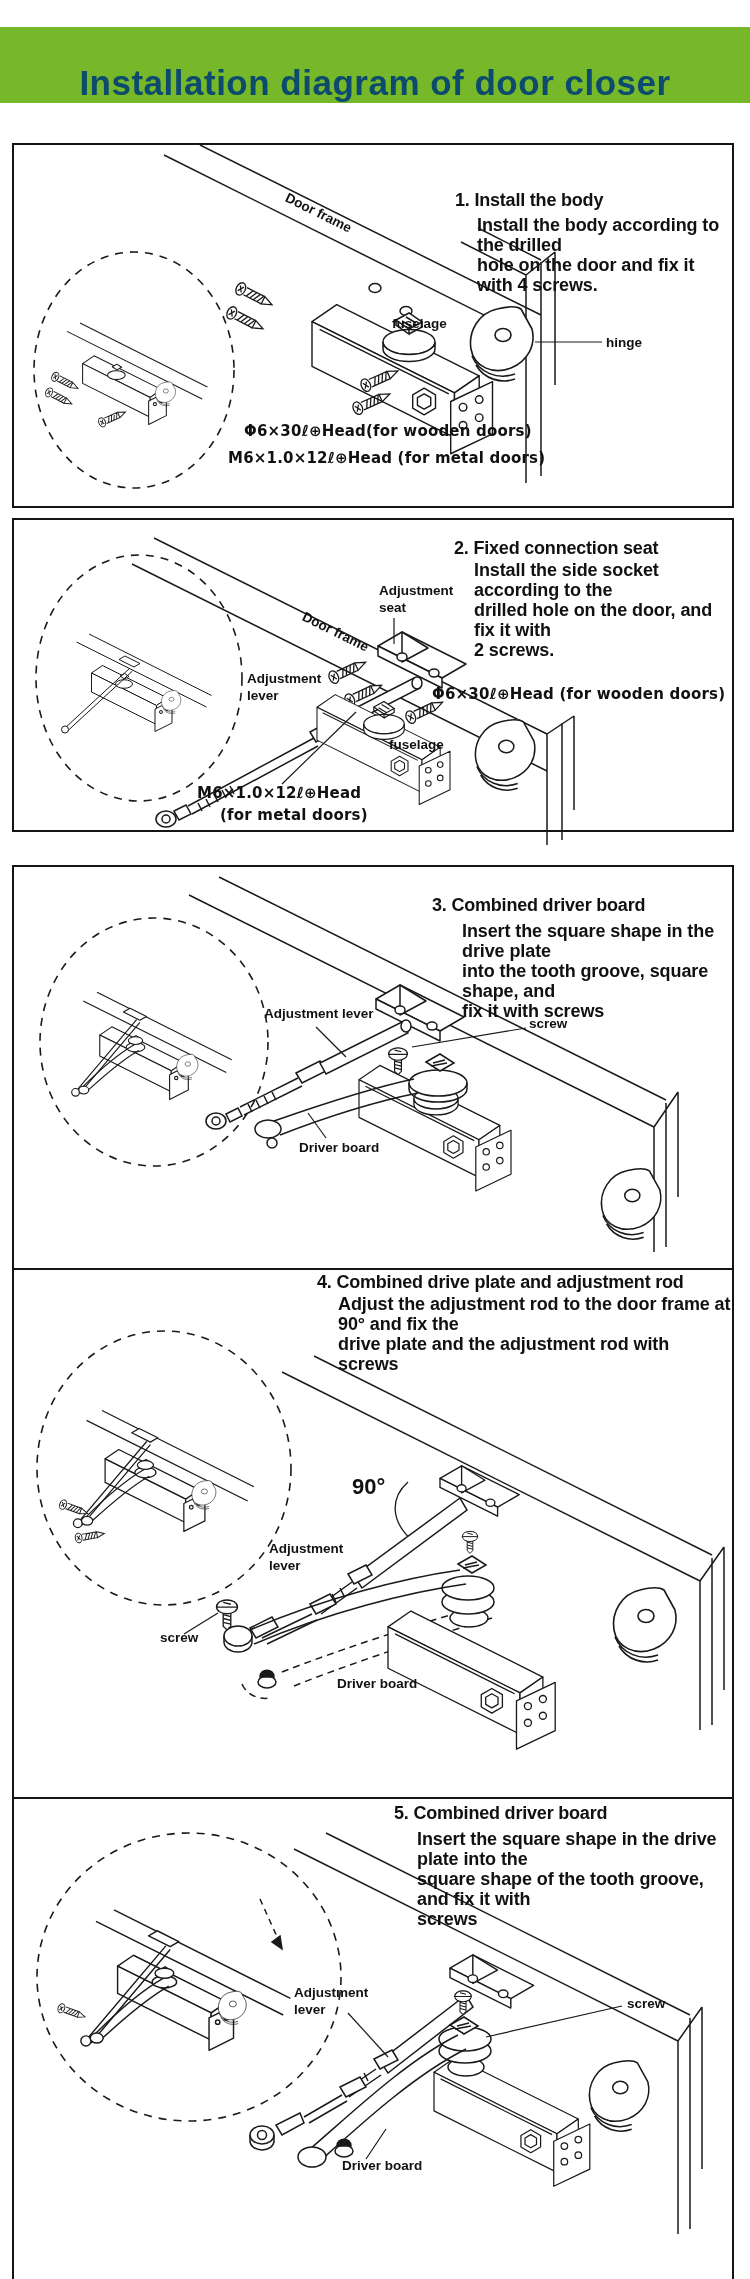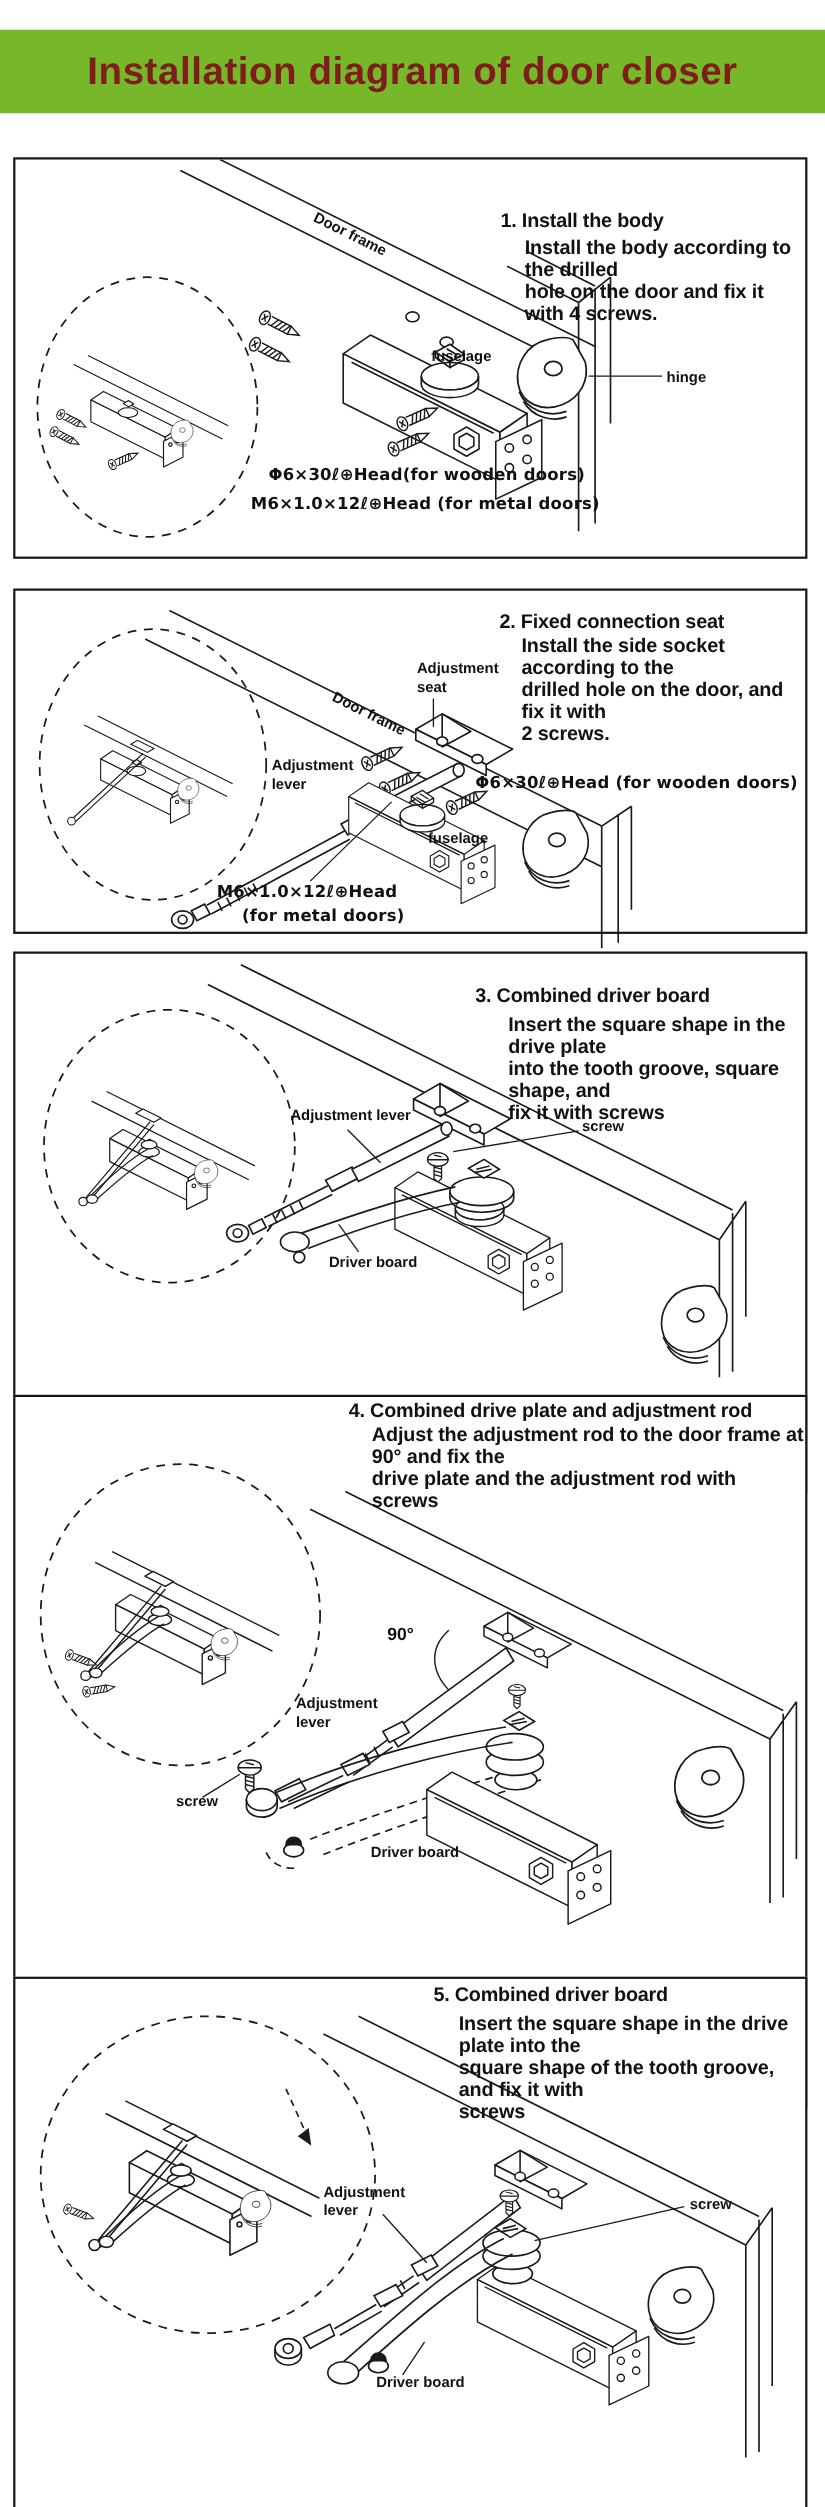--- a/index.html
+++ b/index.html
@@ -4,33 +4,33 @@
 <style>
   html,body{margin:0;padding:0;}
   body{width:750px;height:2279px;position:relative;background:#ffffff;
        font-family:"Liberation Sans",sans-serif;color:#111;}
   .banner{position:absolute;left:0;top:27px;width:750px;height:76px;
           display:flex;align-items:center;justify-content:center;}
   .banner .t{font-size:35px;font-weight:700;letter-spacing:.5px;}
   .panel{position:absolute;left:12px;width:722px;border:2px solid #141414;
          background:#fff;box-sizing:border-box;}
   .p1{top:143px;height:365px}
-  .p2{top:535px;height:314px}
+  .p2{top:518px;height:314px}
   .p3{top:865px;height:493px}
   .p4{top:1268px;height:649px}
   .p5{top:1797px;height:554px}
   svg.art{position:absolute;left:0;top:0;}
   .title{position:absolute;font-size:18px;font-weight:700;letter-spacing:-.2px;white-space:nowrap;}
   .instr{position:absolute;font-size:18px;font-weight:700;line-height:20px;
          letter-spacing:-.1px;white-space:pre-line;}
   .lab{position:absolute;font-size:13.5px;font-weight:700;line-height:17px;white-space:pre-line;}
   .rot{transform:rotate(26.5deg);transform-origin:0 0;}
   .spec{position:absolute;font-family:"DejaVu Sans",sans-serif;font-size:15px;
         font-weight:700;letter-spacing:.2px;white-space:nowrap;}
-  .big{font-size:16px;}
+  .big{font-size:22px;}
 </style>
 </head>
 <body>
 
 <svg width="0" height="0" style="position:absolute" aria-hidden="true">
 <defs>
   <g id="d-hinge" stroke="#1a1a1a" stroke-width="1.6" stroke-linejoin="round">
     <path fill="#fff" d="M52 4 L63 24 C67 40 59 56 42 63 C24 70 5 62 2 44 C-1 26 10 8 28 4 C36 2 46 0 52 4 Z"></path>
     <path fill="none" d="M3 51 C10 68 29 75 46 69"></path>
     <path fill="none" d="M7 60 C15 74 32 79 46 74"></path>
@@ -95,21 +95,21 @@
     <path d="M-138 84 L-28 -46 M-132 89 L-22 -41"></path>
     <circle fill="#fff" cx="-139" cy="86" r="7"></circle>
     <path d="M-30 -2 C-62 16 -100 50 -126 76"></path>
     <path d="M-24 10 C-56 28 -94 62 -118 84"></path>
     <ellipse fill="#fff" cx="-124" cy="82" rx="9" ry="7"></ellipse>
     <ellipse fill="#fff" cx="-30" cy="-8" rx="13" ry="7"></ellipse>
   </g>
 </defs>
 </svg>
 
-<div class="banner" style="background: rgb(118, 184, 42); color: #7f1d1d;">
+<div class="banner" style="background: rgb(118, 184, 42); color: #0c4a6e; align-items: flex-end;">
   <div class="t">Installation diagram of door closer</div>
 </div>
 
 <div class="panel p1">
   <svg class="art" width="718" height="361" viewBox="0 0 718 361">
     <g stroke="#1a1a1a" stroke-width="1.5" fill="none">
       <path d="M150 10 L512 191"></path>
       <path d="M186 0 L527 170"></path>
       <path d="M447 97 L512 130"></path>
       <path d="M464 83 L527 115"></path>

